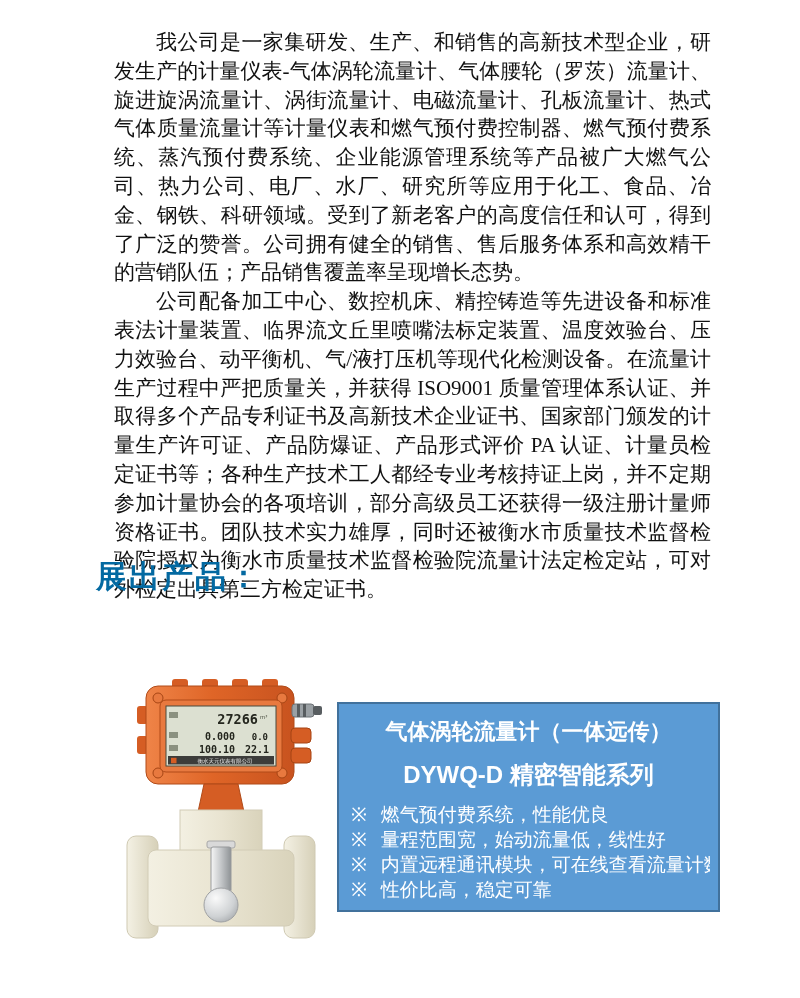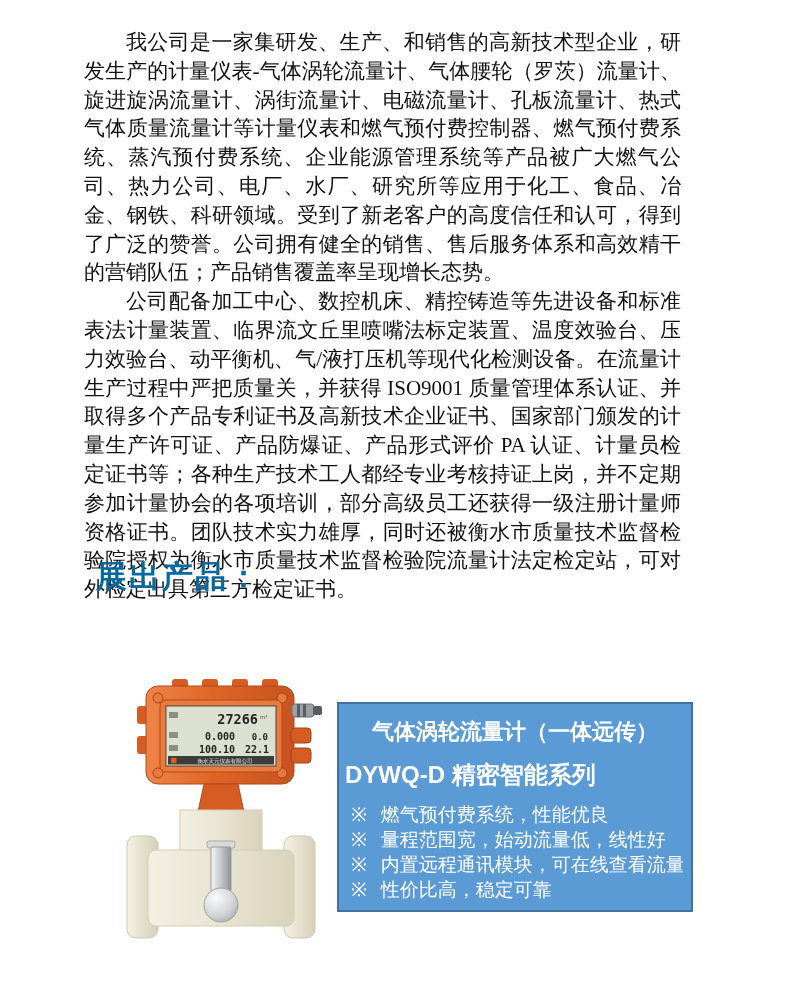--- a/index.html
+++ b/index.html
@@ -2,41 +2,41 @@
 <html><head>
 <meta charset="utf-8">
 <style>
   html,body{margin:0;padding:0;background:#ffffff;}
   .page{
     position:relative;width:800px;height:998px;background:#ffffff;overflow:hidden;
     font-family:"Liberation Serif", serif;color:#111;
   }
   
   .body-text{
-    position:absolute;left:84px;top:28px;width:597px;
+    position:absolute;left:114px;top:28px;width:597px;
     font-size:21px;line-height:28.8px;text-align:justify;text-justify:inter-ideograph;
   }
   .body-text p{margin:0;text-indent:2em;}
   
   .heading{
     position:absolute;left:96px;top:556px;margin:0;
     font-size:31px;font-weight:bold;letter-spacing:2px;color:#0369a1;
   }
   
   .device-svg{position:absolute;left:104px;top:676px;}
   .card{
-    position:absolute;left:337px;top:702px;width:356px;height:210px;box-sizing:border-box;
+    position:absolute;left:337px;top:702px;width:383px;height:210px;box-sizing:border-box;
     background:#5b9bd5;border:2px solid #41719c;color:#ffffff;
   }
   .card-title1{
     margin:13px 6px 0;text-align:center;
     font-family:"Liberation Sans", sans-serif;font-weight:bold;font-size:22px;
   }
   .card-title2{
-    margin:12px 6px 0;
+    margin:12px 6px 0;text-align:center;
     font-family:"Liberation Sans", sans-serif;font-weight:bold;font-size:24px;
   }
   .bullets{
     list-style:none;margin:11px 0 0;padding:0 8px 0 12px;
     font-size:19px;line-height:25px;
   }
   .bullets li{white-space:nowrap;overflow:hidden;}
   .bullets .marker{margin-right:9px;}
   .lcd-num{font-family:"DejaVu Sans Mono", monospace;font-weight:bold;fill:#24261e;}
   .lcd-small{font-family:"DejaVu Sans", sans-serif;fill:#4d5244;}

